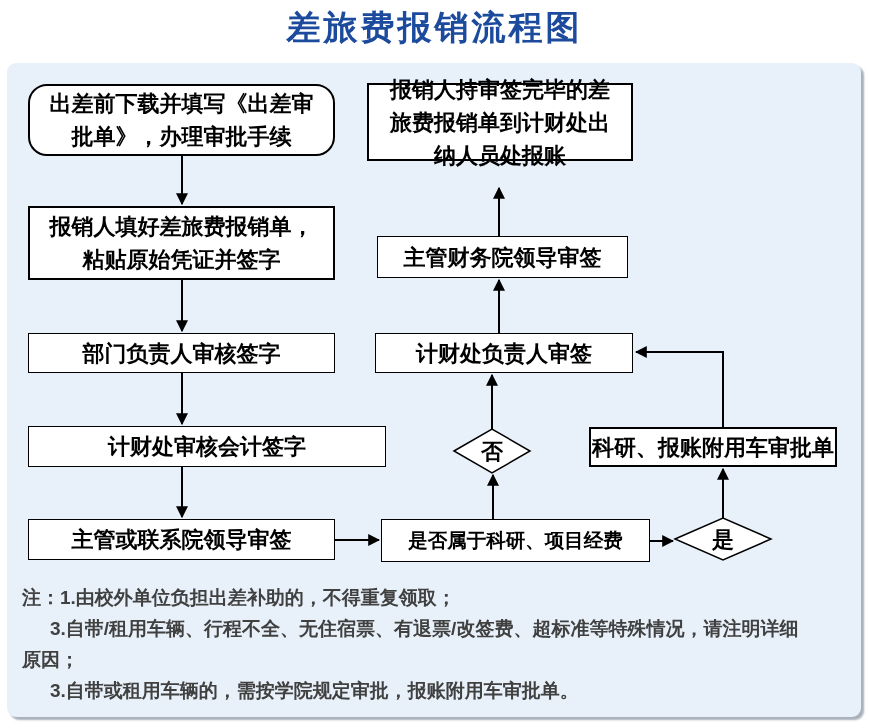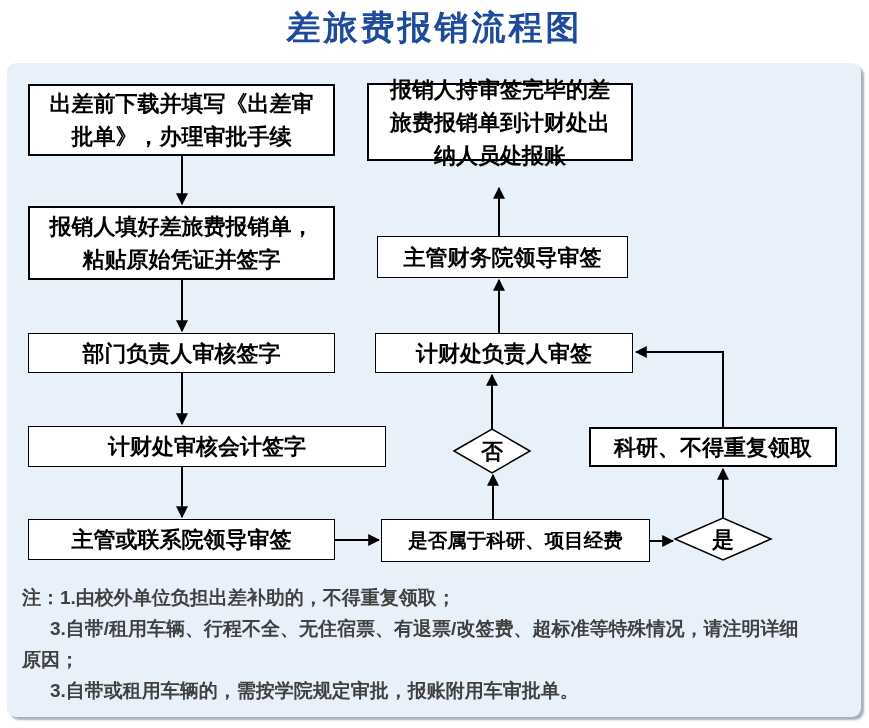--- a/index.html
+++ b/index.html
@@ -18,21 +18,21 @@
     background: #e8f1fa; border-radius: 9px;
     box-shadow: 3px 3px 2px #a8b0ba;
   }
   .node {
     position: absolute; background: #ffffff; border: 1.5px solid #000;
     box-sizing: border-box; display: flex; align-items: center; justify-content: center;
     text-align: center; color: #000; font-size: 22px; font-weight: 600;
     line-height: 1.5;
   }
   .thick { border-width: 2px; }
-  #node-step1 { left: 28px; top: 84px;  width: 307px; height: 72px;  padding: 0 14px; }
+  #node-step1 { left: 28px; top: 84px;  width: 307px; height: 72px;  padding: 0 14px; border-radius: 19px; }
   #node-step2 { left: 28px; top: 206px; width: 307px; height: 74px;  padding: 0 14px; }
   #node-step3 { left: 28px; top: 333px; width: 307px; height: 40px; }
   #node-step4 { left: 28px; top: 426px; width: 358px; height: 41px; }
   #node-step5 { left: 28px; top: 519px; width: 307px; height: 41px; }
   #node-final        { left: 367px; top: 83px;  width: 266px; height: 78px; padding: 0 12px; }
   #node-finance-dean { left: 377px; top: 236px; width: 251px; height: 42px; }
   #node-finance-head { left: 375px; top: 333px; width: 258px; height: 40px; }
   #node-decision     { left: 381px; top: 519px; width: 269px; height: 43px; font-size: 19.5px; }
   #node-project      { left: 589px; top: 427px; width: 248px; height: 40px; }
   .diamond-label {
@@ -84,21 +84,21 @@
 <div class="node thick" id="node-step1">出差前下载并填写《出差审批单》，办理审批手续</div>
 <div class="node thick" id="node-step2">报销人填好差旅费报销单，粘贴原始凭证并签字</div>
 <div class="node" id="node-step3">部门负责人审核签字</div>
 <div class="node" id="node-step4">计财处审核会计签字</div>
 <div class="node" id="node-step5">主管或联系院领导审签</div>
 
 <div class="node thick" id="node-final">报销人持审签完毕的差旅费报销单到计财处出纳人员处报账</div>
 <div class="node" id="node-finance-dean">主管财务院领导审签</div>
 <div class="node" id="node-finance-head">计财处负责人审签</div>
 <div class="node" id="node-decision">是否属于科研、项目经费</div>
-<div class="node thick" id="node-project">科研、不得重复领取</div>
+<div class="node thick" id="node-project">科研、报账附用车审批单</div>
 
 <div class="diamond-label" id="label-no">否</div>
 <div class="diamond-label" id="label-yes">是</div>
 
 <div class="notes">
   <div>注：1.由校外单位负担出差补助的，不得重复领取；</div>
   <div class="indent">3.自带/租用车辆、行程不全、无住宿票、有退票/改签费、超标准等特殊情况，请注明详细</div>
   <div>原因；</div>
   <div class="indent">3.自带或租用车辆的，需按学院规定审批，报账附用车审批单。</div>
 </div>

